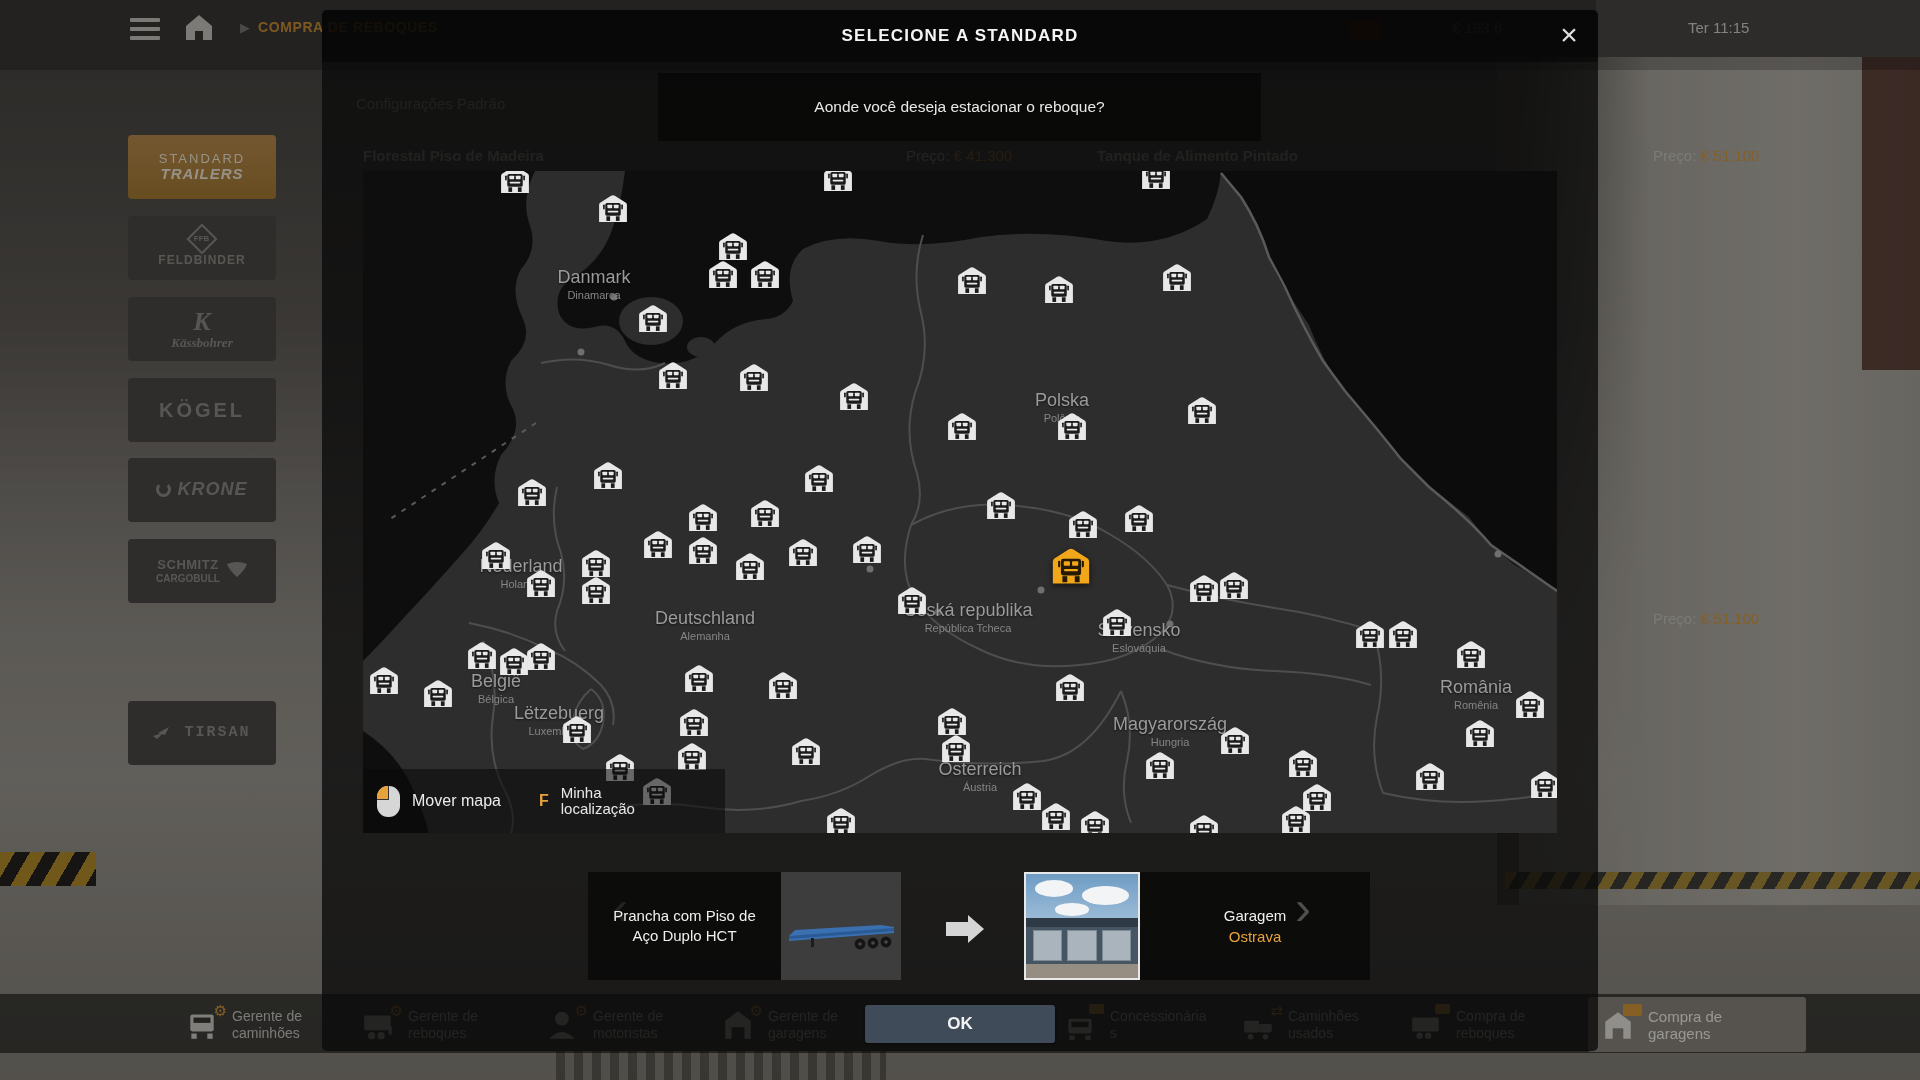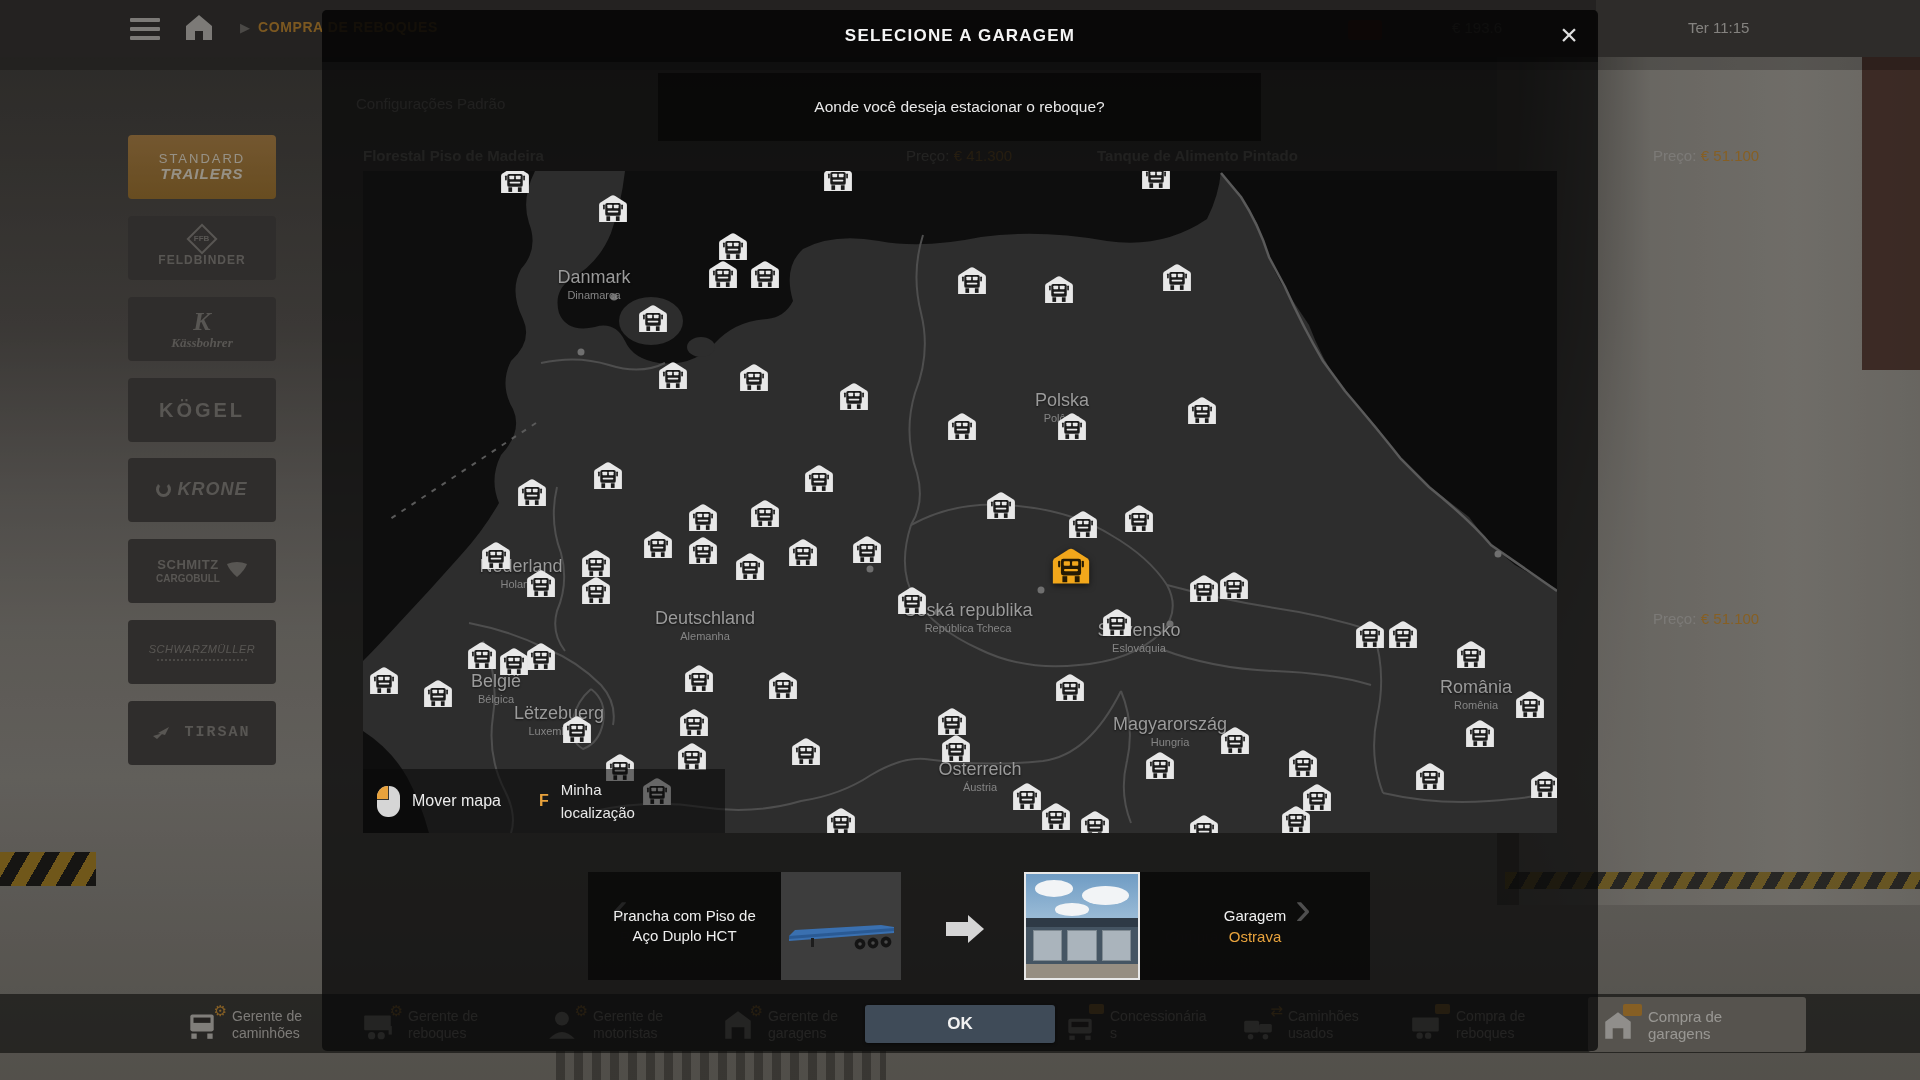--- a/index.html
+++ b/index.html
@@ -105,21 +105,21 @@
   .g-icon svg{width:100%;height:100%;}
   .g-sel{width:43px;height:38px;filter:drop-shadow(0 2px 3px rgba(0,0,0,.6));z-index:3;}
   .m-dot{position:absolute;width:7px;height:7px;border-radius:50%;background:#6f6f6f;transform:translate(-50%,-50%);}
   .ctrl-bar{position:absolute;left:0;bottom:0;width:362px;height:64px;background:rgba(10,10,10,.58);
             display:flex;align-items:center;gap:12px;padding:0 14px;margin-top:14px;}
   .mouse{width:23px;height:31px;border-radius:11px;background:#d6d6d6;position:relative;overflow:hidden;flex:none;}
   .mouse:before{content:"";position:absolute;left:0;top:0;width:11px;height:13px;background:#e8a23c;
                 border-right:1px solid #333;border-bottom:1px solid #333;}
   .ctrl-move{color:#ececec;font-size:16px;}
   .fkey{color:#e8a23c;font-size:16px;font-weight:bold;margin-left:26px;}
-  .ctrl-loc{color:#e8e8e8;font-size:15px;line-height:23px;width:108px;}
+  .ctrl-loc{color:#e8e8e8;font-size:15px;line-height:16px;width:108px;}
 
   
   .chev{position:absolute;color:#4f4f4f;font-size:48px;line-height:60px;width:30px;text-align:center;}
   .sel-panel{position:absolute;top:862px;height:108px;background:rgba(0,0,0,.55);
              display:flex;align-items:center;justify-content:center;text-align:center;}
   .trailer-name{color:#f0f0f0;font-size:15px;line-height:20px;padding:0 14px;}
   .thumb{position:absolute;top:862px;height:108px;overflow:hidden;}
   .thumb-trailer{left:459px;width:120px;background:#3d3d3d;}
   .thumb-garage{left:702px;width:116px;border:2px solid #e8e8e8;}
   .g-sky{position:absolute;left:0;top:0;width:100%;height:58%;
@@ -198,24 +198,20 @@
     <div class="schmitzwrap">
       <div>
           <div class="schm1">SCHMITZ</div>
       <div class="schm2">CARGOBULL</div>
         </div>
       <svg width="22" height="18" viewBox="0 0 22 18">
           <path d="M1 2 Q11 -2 21 2 Q19 8 11 15 Q3 8 1 2 Z" fill="#8f8b87"></path>
         </svg>
     </div>
   </div>
-  <div class="abs brand" style="top:620px">
-    <div class="schwarz">SCHWARZMÜLLER</div>
-    <div class="schwarzline"></div>
-  </div>
   <div class="abs brand" style="top:701px">
     <div class="tirsanwrap">
       <svg width="16" height="12" viewBox="0 0 16 12">
           <path d="M0 9 L10 6 L4 12 Z M5 6 L16 0 L12 8 Z" fill="#8f8b87"></path>
         </svg>
       <span class="tirsan">TIRSAN</span>
     </div>
   </div>
 
   <div class="abs bgtxt" style="left:356px;top:95px">Configurações Padrão</div>
@@ -325,21 +321,21 @@
         </svg>
       <span class="badge card" style="width:19px;height:12px"></span>
     </div>
     <div class="bb-label" style="color:#f5f2ec;font-size:15px">Compra de garagens</div>
   </div>
 
   <div class="dim"></div>
 
   <div class="modal">
     <div class="m-head"></div>
-    <div class="m-title">SELECIONE A GARAGEM</div>
+    <div class="m-title">SELECIONE A STANDARD</div>
     <div class="m-close">×</div>
 
     <div class="q-box">
       <div class="q-txt">Aonde você deseja estacionar o reboque?</div>
     </div>
 
     <div class="map" id="map">
       <svg class="geo" width="1194" height="662" viewBox="0 0 1194 662">
         <rect x="0" y="0" width="1194" height="662" fill="#2d2d2d"></rect>
 

